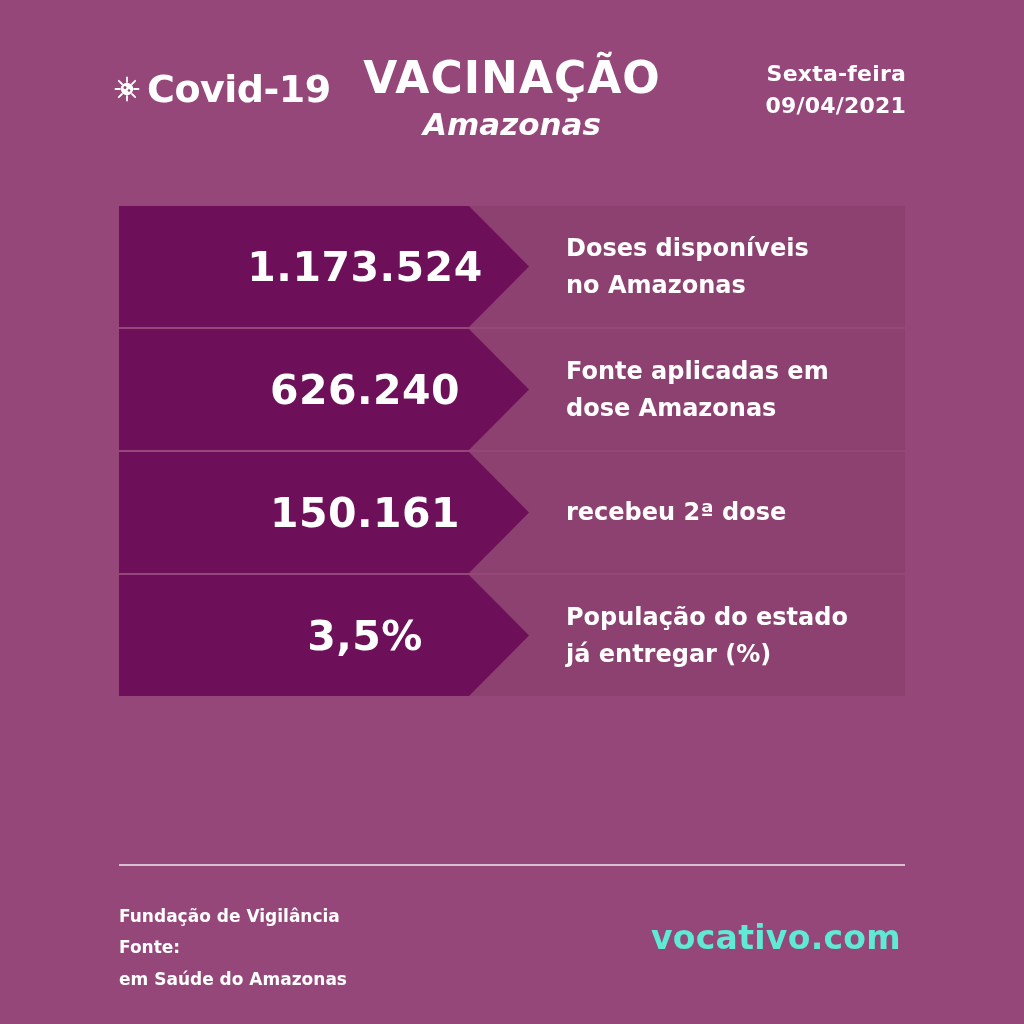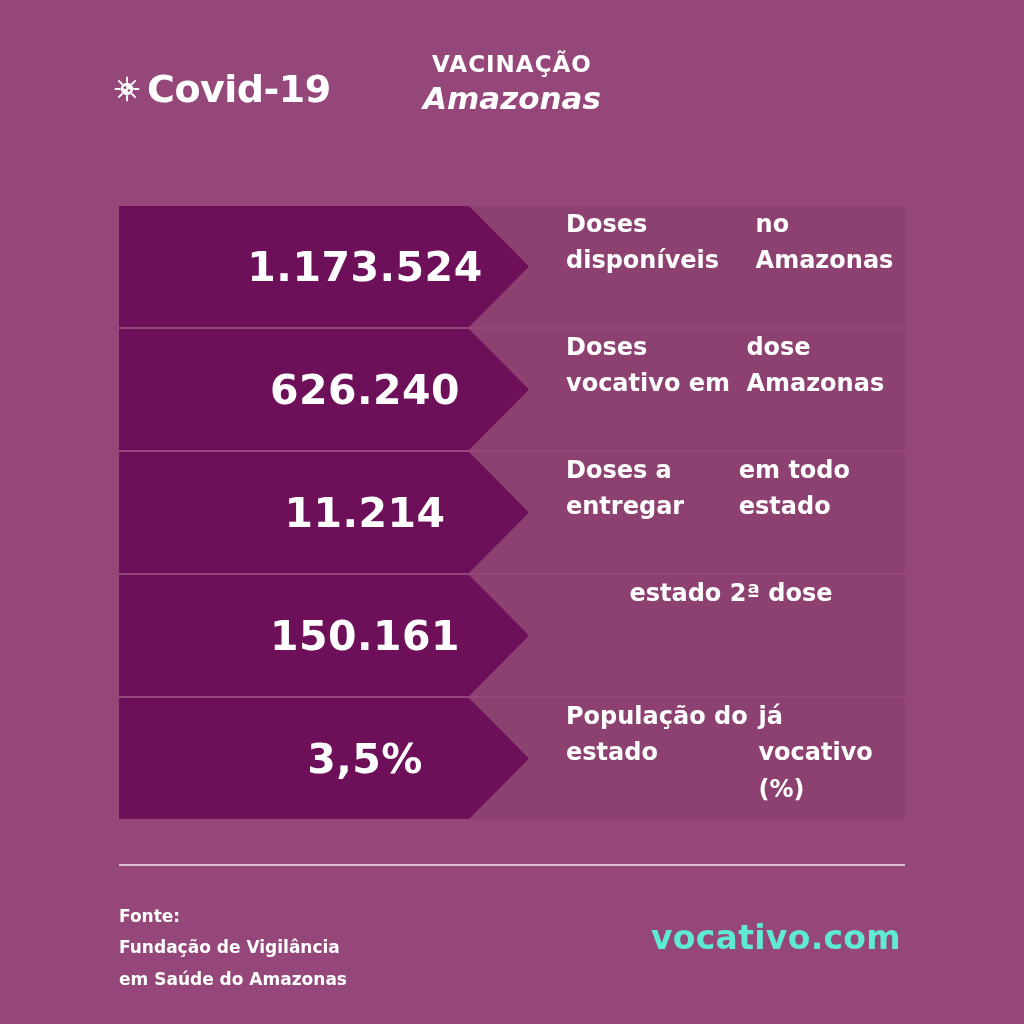--- a/index.html
+++ b/index.html
@@ -51,21 +51,21 @@
   }
   .title-block {
     position: absolute;
     left: 0;
     right: 0;
     top: 50px;
     text-align: center;
   }
   .title-main {
     color: #ffffff;
-    font-size: 23px;
+    font-size: 44px;
     font-weight: bold;
     letter-spacing: 1px;
     line-height: 1.25;
   }
   .title-sub {
     color: #ffffff;
     font-size: 31px;
     font-weight: bold;
     line-height: 1.25;
     font-style: italic;
@@ -116,20 +116,21 @@
     font-weight: bold;
     letter-spacing: 0.5px;
     padding-left: 82px;
   }
   .row .label {
     position: absolute;
     left: 447px;
     top: 0;
     height: 121px;
     display: flex;
+    flex-direction: column;
     justify-content: center;
     color: #ffffff;
     font-size: 24px;
     font-weight: bold;
     line-height: 1.52;
     width: 330px;
   }
 
   
   .divider {
@@ -186,79 +187,74 @@
         </svg>
       </span>
       <span class="brand-label">Covid-19</span>
     </div>
 
     <div class="title-block">
       <div class="title-main">VACINAÇÃO</div>
       <div class="title-sub">Amazonas</div>
     </div>
 
+    <div class="date-block">
+      <div class="date-day">Sexta-feira</div>
+      <div class="date-value">09/04/2021</div>
+    </div>
 
   </div>
 
   <div class="rows">
 
     <div class="row">
       <div class="arrow">
         <span class="value">1.173.524</span>
       </div>
       <div class="label">
         <span>Doses disponíveis</span>
         <span>no Amazonas</span>
       </div>
     </div>
 
     <div class="row">
       <div class="arrow">
         <span class="value">626.240</span>
       </div>
       <div class="label">
-        <span>Doses vocativo em</span>
+        <span>Fonte aplicadas em</span>
         <span>dose Amazonas</span>
       </div>
     </div>
 
-    <div class="row">
-      <div class="arrow">
-        <span class="value">11.214</span>
-      </div>
-      <div class="label">
-        <span>Doses a entregar</span>
-        <span>em todo estado</span>
-      </div>
-    </div>
 
     <div class="row">
       <div class="arrow">
         <span class="value">150.161</span>
       </div>
       <div class="label">
-        <span>estado 2ª dose</span>
+        <span>recebeu 2ª dose</span>
       </div>
     </div>
 
     <div class="row">
       <div class="arrow">
         <span class="value">3,5%</span>
       </div>
       <div class="label">
         <span>População do estado</span>
-        <span>já vocativo (%)</span>
+        <span>já entregar (%)</span>
       </div>
     </div>
 
   </div>
 
   <div class="divider"></div>
 
   <div class="source">
+    <div>Fundação de Vigilância</div>
     <div>Fonte:</div>
-    <div>Fundação de Vigilância</div>
     <div>em Saúde do Amazonas</div>
   </div>
 
   <div class="site">vocativo.com</div>
 
 </div>
 
 </body></html>

